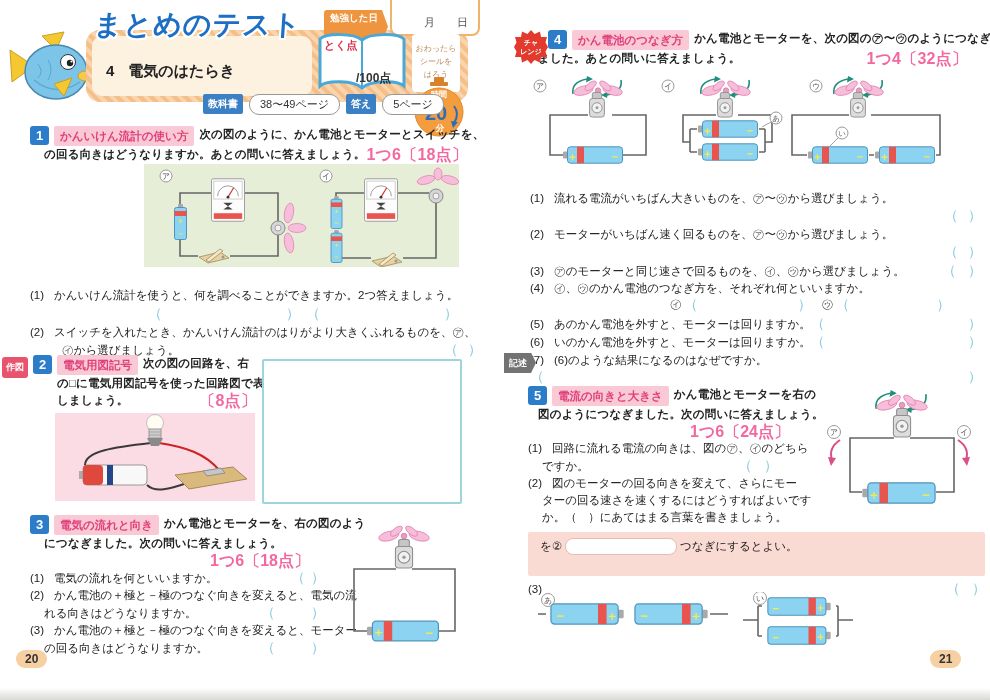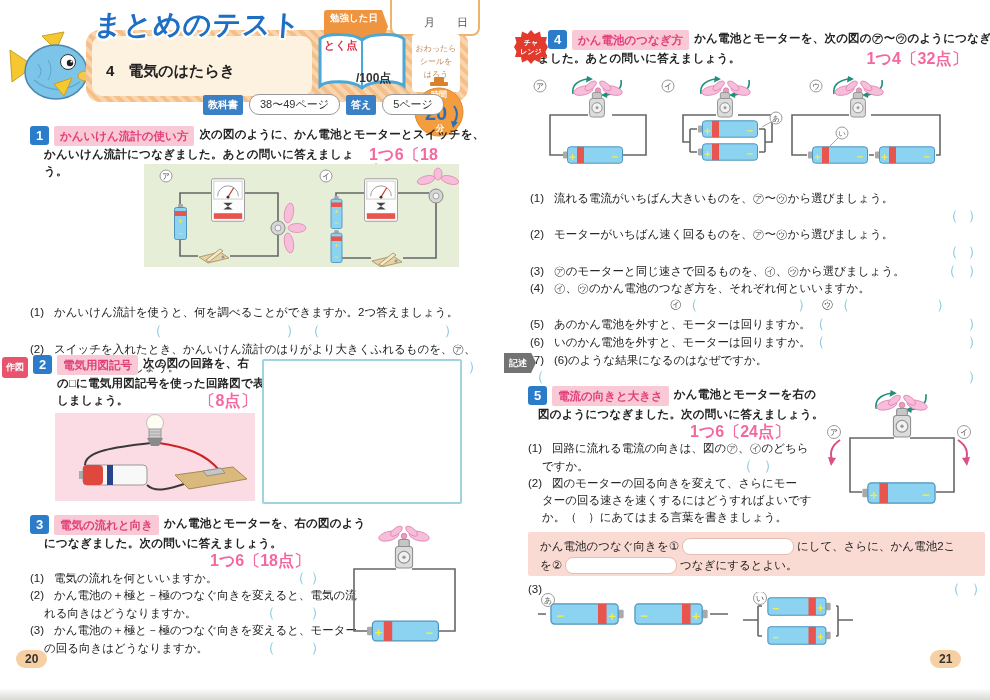--- a/index.html
+++ b/index.html
@@ -16,21 +16,21 @@
   .hdr-unit{left:106px;top:62px;font-size:15px;font-weight:700;color:#222;}
   .hdr-unit .ut{margin-left:14px;font-family:Liberation Serif, serif;}
   .study-badge{left:324px;top:10px;background:#f0953f;color:#fff;font-size:9.5px;font-weight:700;
     padding:2px 10px 18px 6px;clip-path:polygon(0 0,calc(100% - 6px) 0,100% 50%,calc(100% - 6px) 100%,0 100%);border-radius:3px;}
   .date-box{left:390px;top:-8px;width:76px;height:36px;background:#fff;border:2px solid #f1b36b;border-radius:8px;
     display:flex;align-items:flex-end;justify-content:flex-end;gap:22px;padding:0 10px 4px 0;font-size:11px;color:#555;}
   .score-label{left:324px;top:38px;font-size:11px;font-weight:700;color:#d9304c;}
   .score-total{left:356px;top:70px;font-size:12px;font-weight:700;color:#333;}
   .sticker-box{left:412px;top:34px;width:48px;height:58px;background:#fff;border-radius:4px;
     font-size:8px;color:#c08a5a;text-align:center;line-height:1.6;padding-top:9px;box-sizing:border-box;}
-  .tb-row{left:203px;top:94px;display:flex;align-items:center;gap:6px;}
+  .tb-row{left:203px;top:94px;display:flex;align-items:flex-start;gap:6px;}
   .tag{background:#3b80c4;color:#fff;font-size:10px;font-weight:700;padding:3px 5px;border-radius:2px;}
   .pagebox{background:#fff;border:1.5px solid #999;border-radius:10px;font-size:11px;color:#333;padding:2px 10px;}
   
   .qb{font-size:11.5px;line-height:17px;}
   .qhead{display:flex;align-items:flex-start;gap:5px;white-space:nowrap;}
   .qnum{flex:0 0 auto;display:inline-flex;width:19px;height:19px;background:#2b7cc9;color:#fff;border-radius:3px;
     align-items:center;justify-content:center;font-weight:700;font-size:13px;}
   .topic{flex:0 0 auto;background:#f9c9d6;color:#e0407a;font-weight:700;font-size:11.5px;
     padding:1.5px 6px;border-radius:2px;}
   .lead{font-size:11.5px;font-weight:600;letter-spacing:0.2px;}
@@ -170,21 +170,21 @@
     <span class="pagebox">5ページ</span>
   </div>
 
   <div class="abs qb" style="left:30px;top:126px;width:440px">
     <div class="qhead">
       <span class="qnum">1</span>
       <span class="topic">かんいけん流計の使い方</span>
       <span class="lead">次の図のように、かん電池とモーターとスイッチを、</span>
     </div>
     <div class="lead" style="margin-left:14px;display:flex;width:424px">
-      <span>かんいけん流計につなぎました。あとの問いに答えましょう。</span>
+      <span>の回る向きはどうなりますか。あとの問いに答えましょう。</span>
       <span class="pts mla">1つ6〔18点〕</span>
     </div>
     <svg class="abs" style="left:114px;top:38px" width="315" height="103" viewBox="0 0 315 103">
       <rect x="0" y="0" width="315" height="103" fill="#e7eed8"></rect>
       <g transform="translate(12,4)">
         <circle cx="10" cy="8" r="6" fill="#fff" stroke="#999"></circle>
         <text x="10" y="11" font-size="8" fill="#555" text-anchor="middle">ア</text>
         <path d="M24,36 V25 H55 M89,25 H122 V53 M122,67 V88 H74 M42,88 H24 V72" fill="none" stroke="#666" stroke-width="1.6"></path>
         <use href="#s-galvo" x="55" y="10" width="34" height="44"></use>
         <use href="#s-vbatt" x="18" y="36" width="13" height="36"></use>
@@ -473,25 +473,20 @@
       <span class="inum">(2)</span>
       <span class="itext">図のモーターの回る向きを変えて、さらにモー</span>
     </div>
     <div class="item" style="margin-left:14px">
         <span class="itext">ターの回る速さを速くするにはどうすればよいです</span>
       </div>
     <div class="item" style="margin-left:14px">
         <span class="itext">か。（　）にあてはまる言葉を書きましょう。</span>
       </div>
     <div class="fillbox" style="position:absolute;left:0;top:146px;width:457px;height:44px">
-      <div class="fillline">
-        <span>かん電池のつなぐ向きを①</span>
-        <span class="pill"></span>
-        <span>にして、さらに、かん電池2こ</span>
-      </div>
       <div class="fillline">
         <span>を②</span>
         <span class="pill"></span>
         <span>つなぎにするとよい。</span>
       </div>
     </div>
     <div class="item" style="position:absolute;left:0;top:194px;width:458px">
       <span class="inum">(3)</span>
       <span class="blank mla" style="width:40px">
           <em>（</em>

